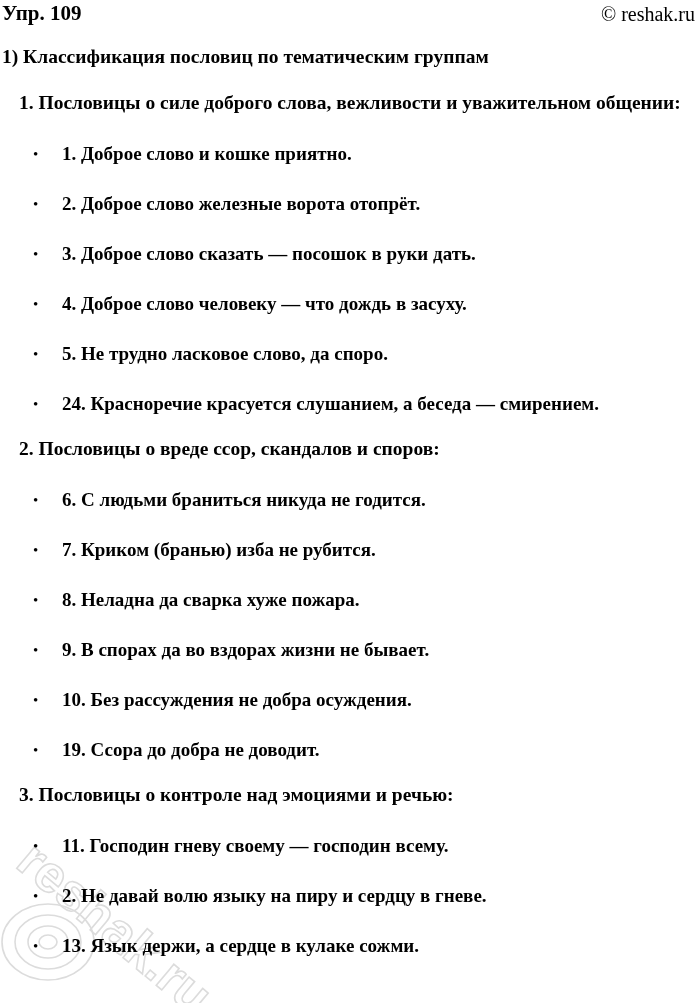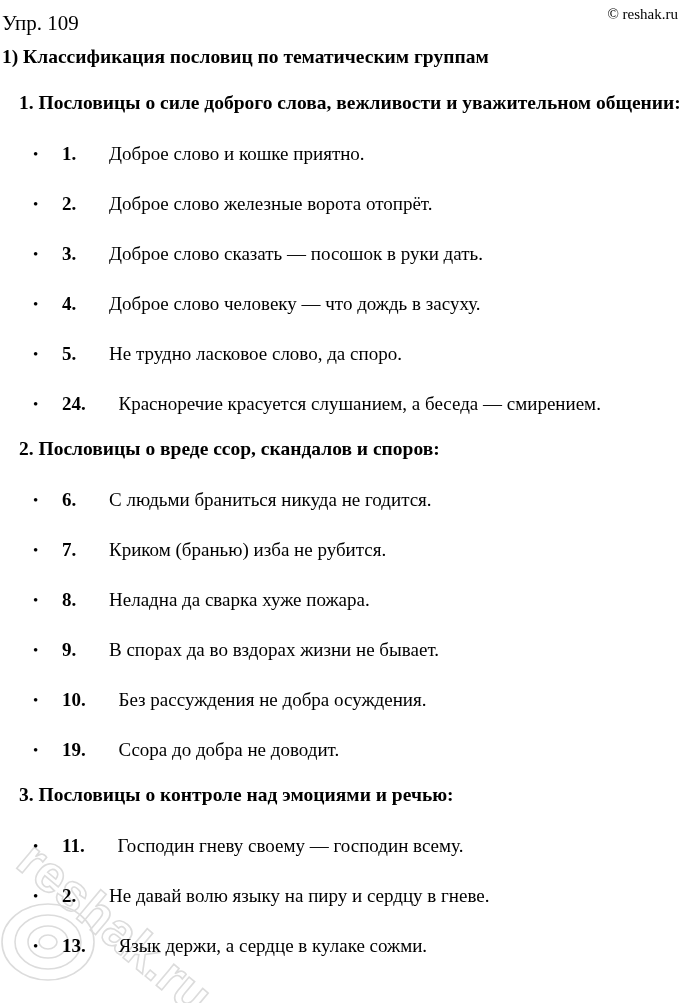--- a/index.html
+++ b/index.html
@@ -24,32 +24,32 @@
   
   .header-row {
     position: relative;
     height: 30px;
     padding: 2px 8px 0 2px;
     box-sizing: border-box;
   }
   .doc-title {
     position: absolute;
     left: 2px;
-    top: 11px;
+    top: 1px;
     font-size: 21px;
-    font-weight: normal;
+    font-weight: bold;
     letter-spacing: 0px;
     line-height: 24px;
     white-space: nowrap;
   }
   .copyright {
     position: absolute;
-    right: 21px;
+    right: 4px;
     top: 2px;
-    font-size: 15px;
+    font-size: 20px;
     font-weight: normal;
     line-height: 24px;
     white-space: nowrap;
   }
 
   
   .content {
     position: relative;
     padding: 0 6px 0 2px;
     box-sizing: border-box;
@@ -98,22 +98,21 @@
     position: absolute;
     left: 31px;
     top: 0;
     font-size: 15px;
     line-height: 24px;
   }
   ul.pslist li .num {
     font-weight: bold;
   }
   ul.pslist li .txt {
-    font-weight: normal;
-    margin-left: 28px;
+    font-weight: bold;
   }
 
   .section-block + .section-block {
     margin-top: 0;
   }
 
   
   #watermark {
     position: absolute;
     left: 0;

